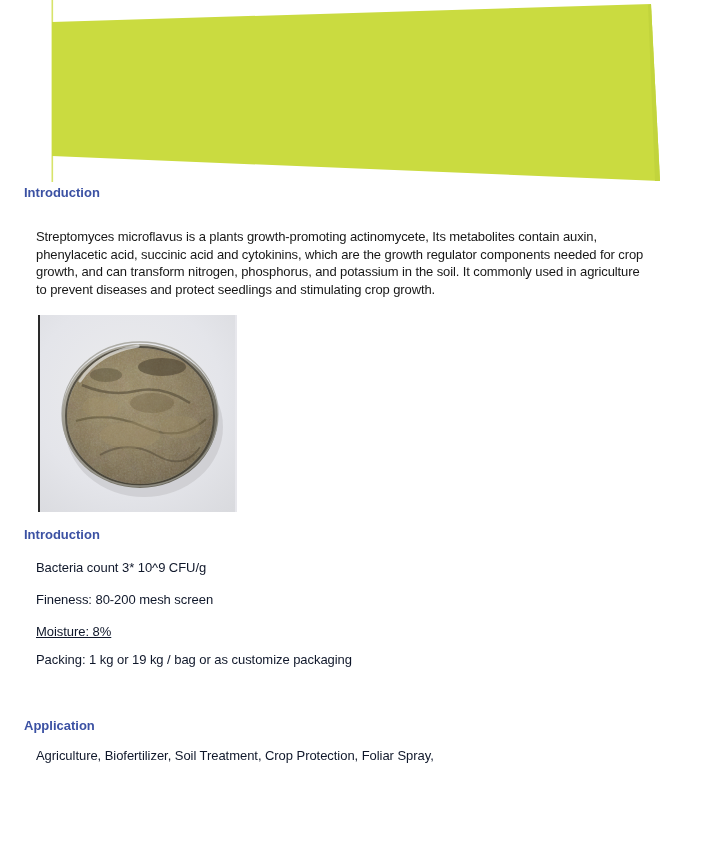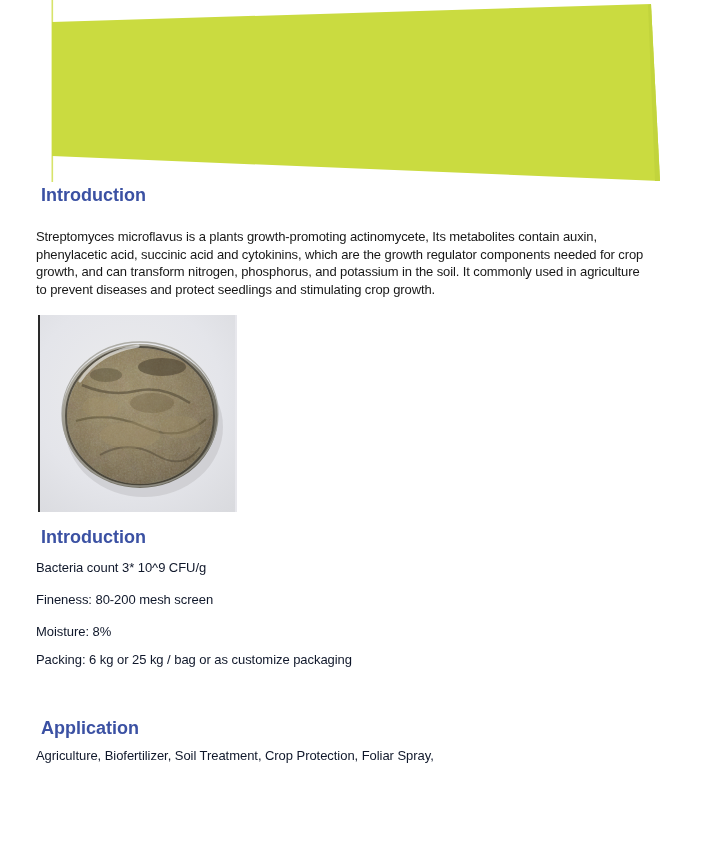--- a/index.html
+++ b/index.html
@@ -39,22 +39,22 @@
     font-weight: bold;
     color: #3b51a3;
     letter-spacing: -0.2px;
     line-height: 46px;
     white-space: nowrap;
   }
 
   
   .section-heading {
     position: absolute;
-    left: 41px;
-    font-size: 18px;
+    left: 24px;
+    font-size: 13px;
     font-weight: bold;
     color: #3b51a3;
     letter-spacing: 0px;
   }
   .body-text {
     position: absolute;
     left: 36px;
     font-size: 13px;
     color: #171717;
     line-height: 17.6px;
@@ -84,21 +84,21 @@
     height: 197px;
     border-left: 2px solid #2a2a2a;
     background: #e7e7ec;
     overflow: hidden;
   }
   #photo-svg { display: block; }
 
   #composition-heading { top: 527px; }
   #comp-line-0 { top: 560px; }
   #comp-line-1 { top: 592px; }
-  #comp-line-2 { top: 624px; }
+  #comp-line-2 { top: 624px; text-decoration: underline; }
   #comp-line-3 { top: 652px; }
 
   #application-heading { top: 718px; }
   #application-text { top: 748px; white-space: nowrap; text-align: right; }
 </style>
 </head>
 <body>
 
 <div id="banner-region">
   <svg id="banner-svg" width="703" height="195" viewBox="0 0 703 195">
@@ -183,17 +183,17 @@
 
     <path d="M40,66 Q58,38 98,31" stroke="#e8e8e6" stroke-width="3.2" fill="none" opacity="0.65" stroke-linecap="round"></path>
   </svg>
 </div>
 
 <div class="section-heading" id="composition-heading">Introduction</div>
 
 <div class="spec-line" id="comp-line-0">Bacteria count 3* 10^9 CFU/g</div>
 <div class="spec-line" id="comp-line-1">Fineness:  80-200 mesh screen</div>
 <div class="spec-line" id="comp-line-2">Moisture: 8%</div>
-<div class="spec-line" id="comp-line-3">Packing: 6 kg  or 25 kg / bag or  as customize packaging</div>
+<div class="spec-line" id="comp-line-3">Packing: 1 kg  or 19 kg / bag or  as customize packaging</div>
 
 <div class="section-heading" id="application-heading">Application</div>
 
 <div class="spec-line" id="application-text">Agriculture,  Biofertilizer,  Soil Treatment, Crop Protection, Foliar Spray,</div>
 
 </body></html>

